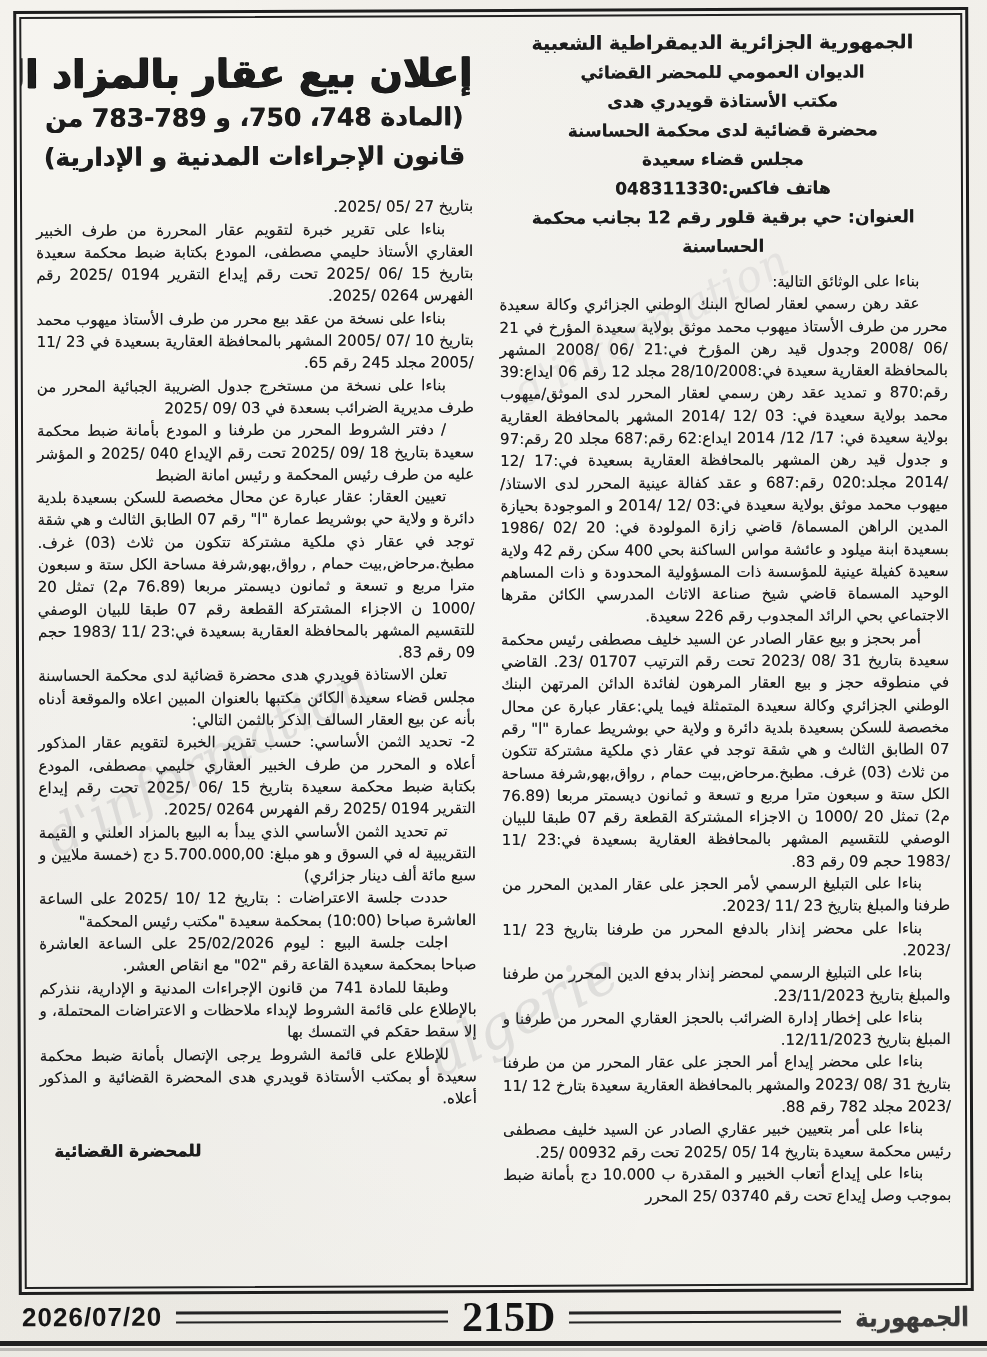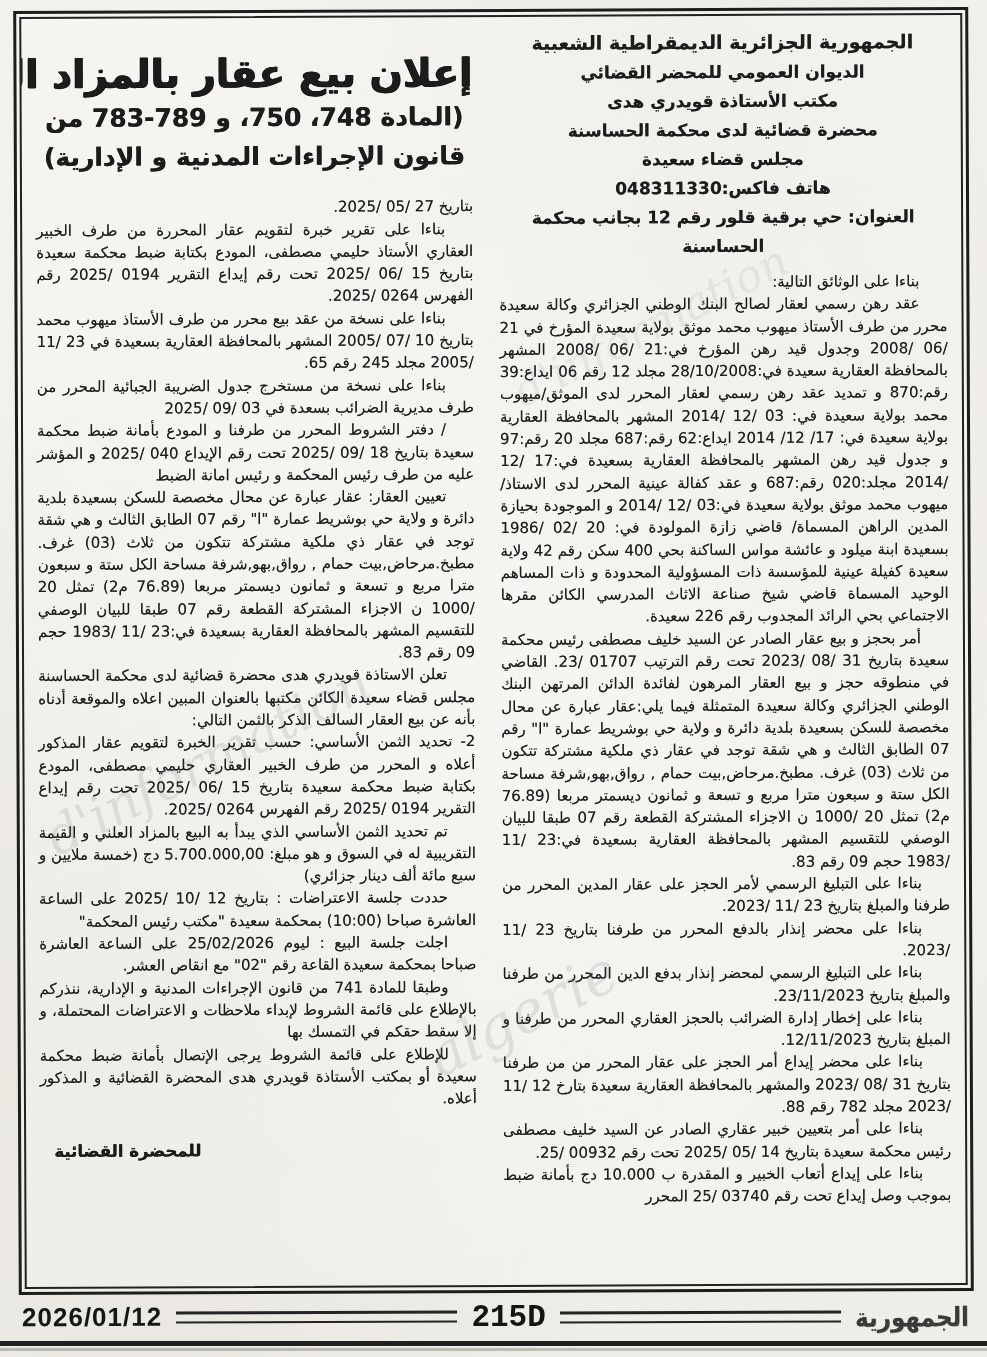--- a/index.html
+++ b/index.html
@@ -81,21 +81,21 @@
     font-family:"Liberation Sans","DejaVu Sans",sans-serif;
     font-weight:bold;font-size:26px;letter-spacing:1px;color:#161616;
     transform:rotate(-0.3deg);
   }
   .rule{
     flex:1;height:7px;
     border-top:3px solid #242424;border-bottom:2px solid #242424;
     transform:rotate(-0.25deg);
   }
   .footer-code{
-    font-family:Liberation Mono, monospace;font-weight:bold;font-size:31px;color:#141414;text-align:right;
+    font-family:Liberation Serif, serif;font-weight:bold;font-size:42px;color:#141414;text-align:right;
   }
   .footer-logo{
     font-family:"DejaVu Sans",sans-serif;direction:rtl;
     font-weight:bold;font-size:23px;color:#3a3a3a;
     letter-spacing:1px;transform:scaleY(1.15) rotate(-0.4deg);
     text-shadow:0.5px 0.5px 0 rgba(60,60,60,.5);
   }
   .bottom-strip{
     position:absolute;left:0;right:0;top:1341px;height:5px;background:#202020;
   }
@@ -162,21 +162,21 @@
 
       </div>
     </div>
   </div>
 
   <div class="wm wm1">d'information</div>
   <div class="wm wm2">algerie</div>
   <div class="wm wm3">d'information</div>
 
   <div class="footer">
-    <div class="footer-date">2026/01/12</div>
+    <div class="footer-date">2026/07/20</div>
     <div class="rule"></div>
     <div class="footer-code">215D</div>
     <div class="rule"></div>
     <div class="footer-logo">الجمهورية</div>
   </div>
 
   <div class="bottom-strip"></div>
   <div class="bottom-strip2"></div>
 
 </div>

